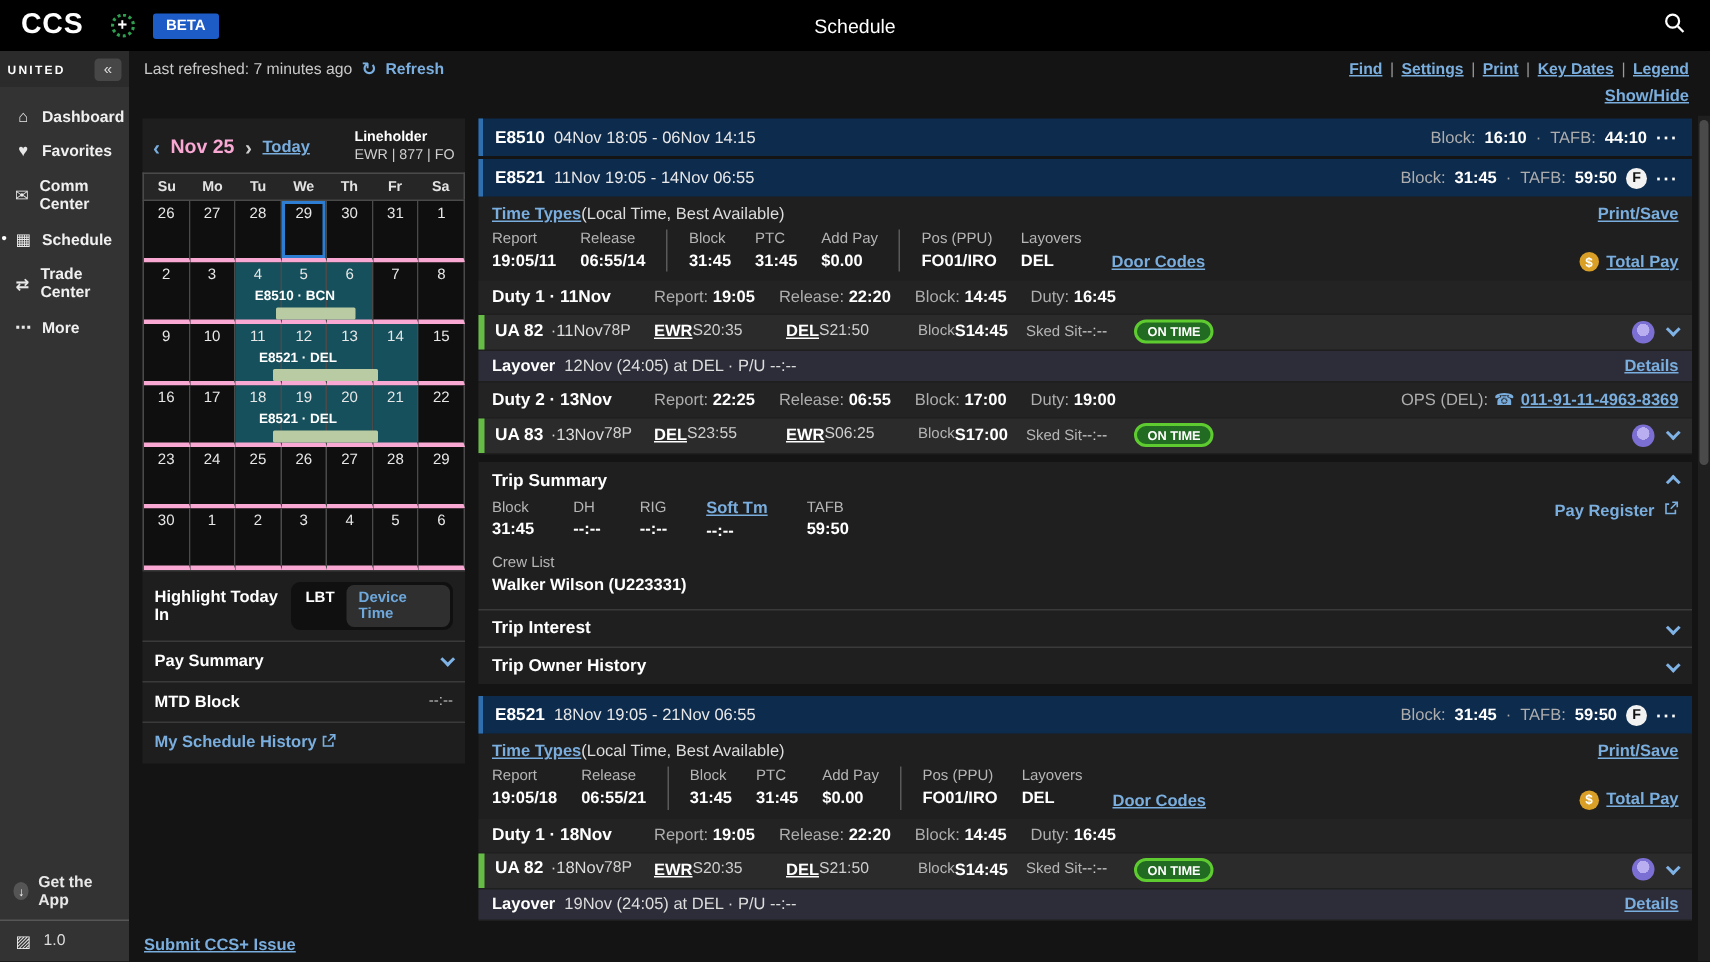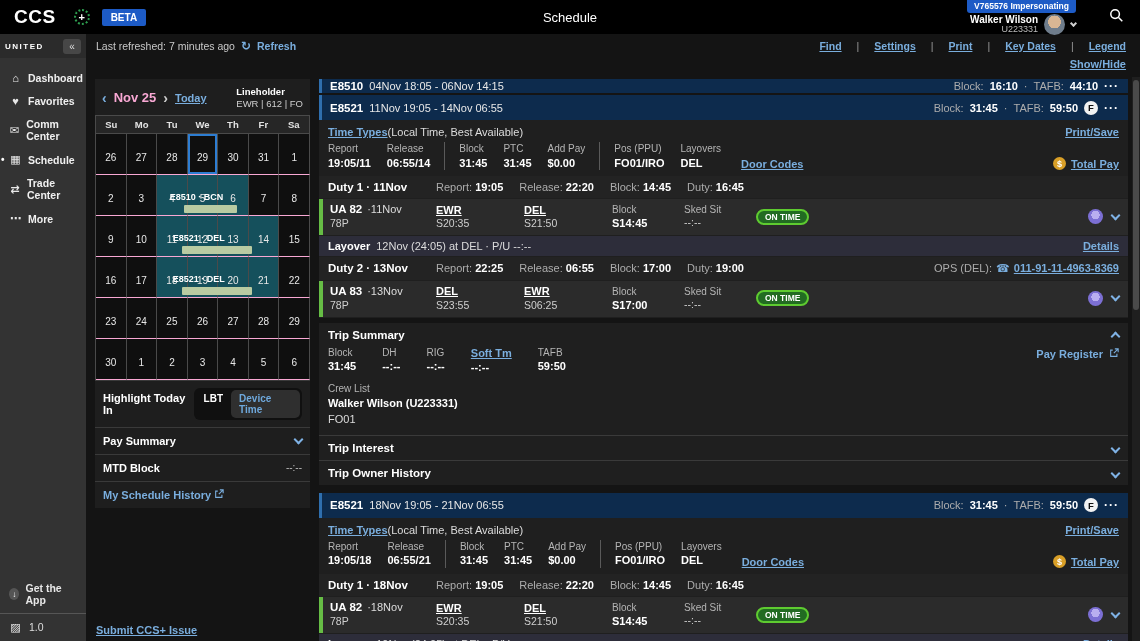--- a/index.html
+++ b/index.html
@@ -48,21 +48,21 @@
   .sb-active-dot { position:absolute; left:-8px; color:#fff; font-size:10px; }
   .sb-foot { margin-top:auto; }
   .sb-getapp { display:flex; align-items:center; gap:6px; padding:7px 9px; font-size:10.5px; font-weight:bold; cursor:pointer; }
   .circle-dl { width:12px; height:12px; border-radius:50%; background:#555; color:#fff; font-size:8px;
     display:flex; align-items:center; justify-content:center; }
   .sb-version { border-top:1px solid #565656; padding:7px 9px; display:flex; gap:7px; font-size:10.5px; color:#ddd; }
 
   
   .content { flex:1; display:flex; flex-direction:column; min-width:0; background:#141414; }
   .ct-bar { height:24px; display:flex; align-items:center; padding:0 14px 0 10px; font-size:10.5px; color:#c9c9c9; gap:6px; }
-  .ct-bar .right { margin-left:auto; display:flex; gap:15px; align-items:flex-start; }
+  .ct-bar .right { margin-left:auto; display:flex; gap:5px; align-items:flex-start; }
   .refresh-ico { color:#7aaede; font-weight:bold; font-size:12px; }
   .sep { color:#9a9a9a; font-weight:normal; }
   .showhide-row { height:19px; text-align:right; padding-right:14px; }
   .columns { flex:1; display:flex; gap:9px; padding:2px 12px 0 9px; position:relative; overflow:hidden; }
 
   
   .left-col { width:215px; flex-shrink:0; display:flex; flex-direction:column; }
   .panel { background:#1e1e1e; }
   .cal-head { display:flex; align-items:center; gap:7px; padding:7px 7px 5px; }
   .cal-nav { font-size:14px; font-weight:bold; cursor:pointer; line-height:1; }
@@ -70,22 +70,22 @@
   .cal-nav.next { color:#cfcfcf; }
   .cal-month { font-size:13px; font-weight:bold; color:#f9a8d4; }
   .cal-profile { margin-left:auto; text-align:left; line-height:1.25; }
   .cal-profile .l1 { font-size:9.5px; font-weight:bold; color:#fff; }
   .cal-profile .l2 { font-size:9.5px; color:#cfcfcf; }
   .cal-weekdays { display:grid; grid-template-columns:repeat(7,1fr); background:#262626; border:1px solid #4a4a4a;
     border-bottom:none; }
   .cal-weekdays span { text-align:center; font-size:9.5px; font-weight:bold; color:#e3e3e3; padding:3px 0; }
   .cal-grid { border-left:1px solid #4a4a4a; border-top:1px solid #4a4a4a; }
   .cal-week { position:relative; display:grid; grid-template-columns:repeat(7,1fr); height:41px; }
-  .cal-day { background:#0f0f0f; border-right:1px solid #4a4a4a; border-bottom:1px solid #f9a8d4;
-    text-align:center; font-size:10px; color:#e8e8e8; padding-top:18px; cursor:pointer; }
+  .cal-day { background:#0f0f0f; border-right:1px solid #4a4a4a; border-bottom:3px solid #f9a8d4;
+    text-align:center; font-size:10px; color:#e8e8e8; padding-top:3px; cursor:pointer; }
   .cal-day.teal { background:#15505c; }
   .cal-day.today { box-shadow:inset 0 0 0 2px #2d7dd2; }
   .cal-trip-label { position:absolute; top:17px; transform:translateX(-50%); font-size:9px; font-weight:bold;
     color:#fff; white-space:nowrap; pointer-events:none; }
   .cal-trip-bar { position:absolute; top:30px; height:8px; background:#b9cba2; border-radius:1px; pointer-events:none; }
 
   .ctrl-row { display:flex; align-items:center; padding:7px 8px; border-top:1px solid #3a3a3a; }
   .ctrl-row:first-child { border-top:none; }
   .ctrl-label { font-size:11px; font-weight:bold; color:#fff; }
   .ctrl-right { margin-left:auto; display:flex; align-items:center; gap:4px; }
@@ -122,21 +122,21 @@
   .sumrow .right { margin-left:auto; display:flex; align-items:center; gap:5px; }
   .dollar-ico { width:13px; height:13px; border-radius:50%; background:#d99f27; color:#fff; font-size:9px;
     font-weight:bold; display:flex; align-items:center; justify-content:center; }
   .dutyrow { display:flex; align-items:center; gap:16px; padding:5px 9px; background:#232323; }
   .dutyrow .t { font-size:11.5px; font-weight:bold; color:#fff; min-width:92px; }
   .pair { white-space:nowrap; }
   .dutyrow .right { margin-left:auto; display:flex; align-items:center; gap:4px; }
   .phone-ico { color:#7aaede; font-size:11px; }
   .flightrow { display:flex; align-items:center; background:#2b2b2b; border-left:4px solid #66bd45;
     padding:3px 9px 4px 7px; margin:1px 0; }
-  .fcell { display:flex; flex-direction:column; line-height:1.3; }
+  .fcell { display:flex; flex-direction:row; line-height:1.3; }
   .fcell .top { font-size:11px; color:#fff; }
   .fcell .bot { font-size:10.5px; color:#cfcfcf; }
   .f-id { width:106px; }
   .f-id .num { font-weight:bold; font-size:11.5px; }
   .f-id .date { color:#ddd; margin-left:5px; }
   .f-city { width:88px; }
   .f-meta { width:72px; }
   .f-meta .lab { font-size:10px; color:#b5b5b5; }
   .ontime { background:#226b22; border:2px solid #5ecb30; color:#fff; font-size:8.5px; font-weight:bold;
     border-radius:9px; padding:1px 7px; white-space:nowrap; }
@@ -167,31 +167,20 @@
 </head>
 <body>
 
 <header class="topbar">
   <div class="logo">
     <span class="logo-text">CCS</span>
     <span class="logo-plus">+</span>
   </div>
   <span class="beta-badge">BETA</span>
   <span class="tb-title">Schedule</span>
-  <div class="user-block">
-    <span class="impersonate-badge">V765576 Impersonating</span>
-    <div class="user-row">
-      <div class="user-names">
-        <span class="user-name">Walker Wilson</span>
-        <span class="user-id">U223331</span>
-      </div>
-      <span class="avatar"></span>
-      <span class="chev down white"></span>
-    </div>
-  </div>
   <span class="search-icon">
     <svg width="15" height="15" viewBox="0 0 16 16">
         <circle cx="6.5" cy="6.5" r="4.6" fill="none" stroke="#fff" stroke-width="1.6"></circle>
         <line x1="10.2" y1="10.2" x2="14.2" y2="14.2" stroke="#fff" stroke-width="1.6"></line>
       </svg>
   </span>
 </header>
 
 <div class="shell">
 
@@ -264,21 +253,21 @@
 
       <div class="left-col">
         <div class="panel">
           <div class="cal-head">
             <span class="cal-nav prev">‹</span>
             <span class="cal-month">Nov 25</span>
             <span class="cal-nav next">›</span>
             <a class="lnk">Today</a>
             <div class="cal-profile">
               <div class="l1">Lineholder</div>
-              <div class="l2">EWR | 612 | FO</div>
+              <div class="l2">EWR | 877 | FO</div>
             </div>
           </div>
           <div class="cal-weekdays">
             <span>Su</span>
             <span>Mo</span>
             <span>Tu</span>
             <span>We</span>
             <span>Th</span>
             <span>Fr</span>
             <span>Sa</span>
@@ -561,21 +550,20 @@
                 <span class="ext-ico">
                   <svg width="10" height="10" viewBox="0 0 12 12">
                       <path d="M4.5 2.5H2v7.5h7.5V7M7 1h4v4M11 1L5.8 6.2" fill="none" stroke="#7aaede" stroke-width="1.3"></path>
                     </svg>
                 </span>
               </span>
             </div>
             <div class="crew-block">
               <div class="crew-lab">Crew List</div>
               <div class="crew-name">Walker Wilson (U223331)</div>
-              <div class="crew-pos">FO01</div>
             </div>
           </div>
           <div class="acc-row">
             <span class="t">Trip Interest</span>
             <span class="right"><span class="chev down"></span></span>
           </div>
           <div class="acc-row">
             <span class="t">Trip Owner History</span>
             <span class="right"><span class="chev down"></span></span>
           </div>

